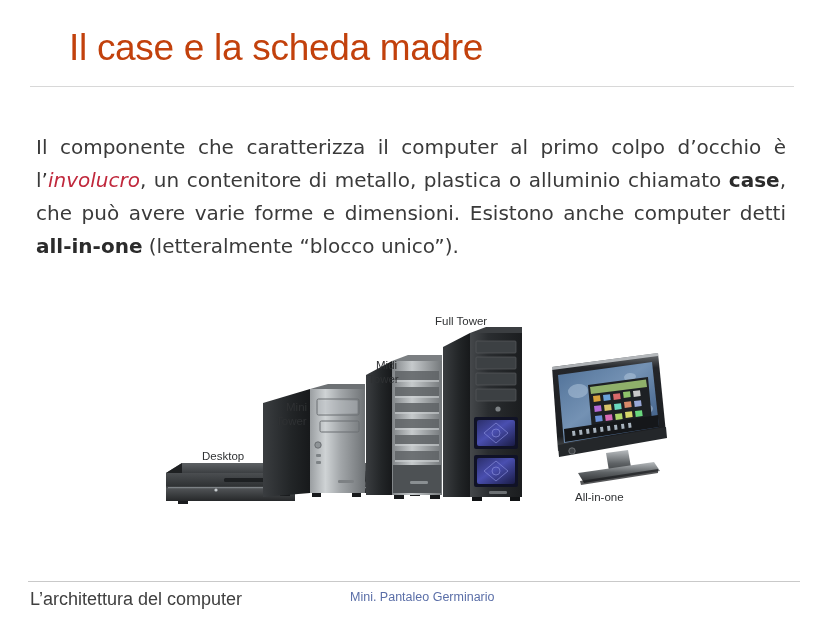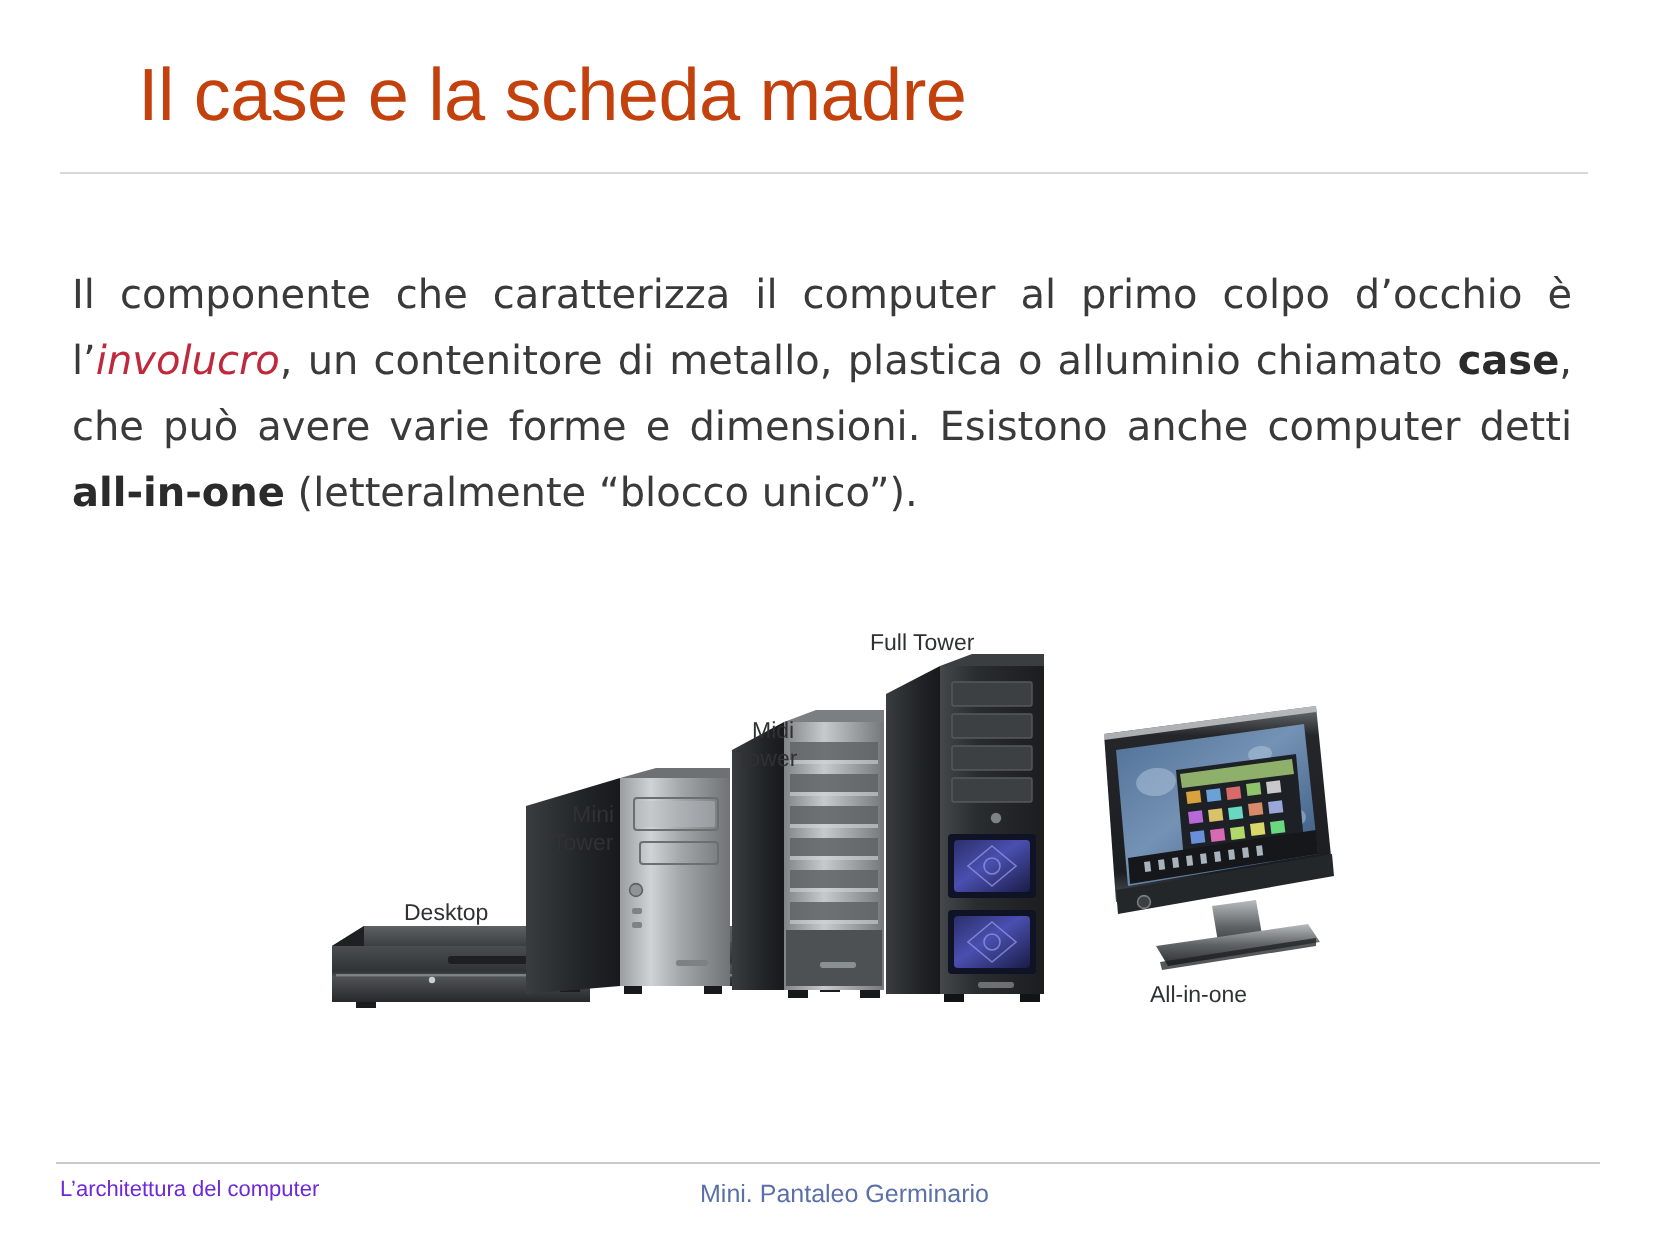--- a/index.html
+++ b/index.html
@@ -82,22 +82,22 @@
     top: 581px;
     width: 772px;
     height: 1px;
     background: #c9c9c9;
   }
   #footer-left {
     position: absolute;
     left: 30px;
     top: 589px;
     font-family: "Liberation Sans", sans-serif;
-    font-size: 11px;
-    color: #6d28d9;
+    font-size: 18px;
+    color: #404040;
     white-space: nowrap;
   }
   #footer-center {
     position: absolute;
     left: 350px;
     top: 590px;
     font-family: "Liberation Sans", sans-serif;
     font-size: 12.5px;
     color: #5b6fa8;
     white-space: nowrap;

